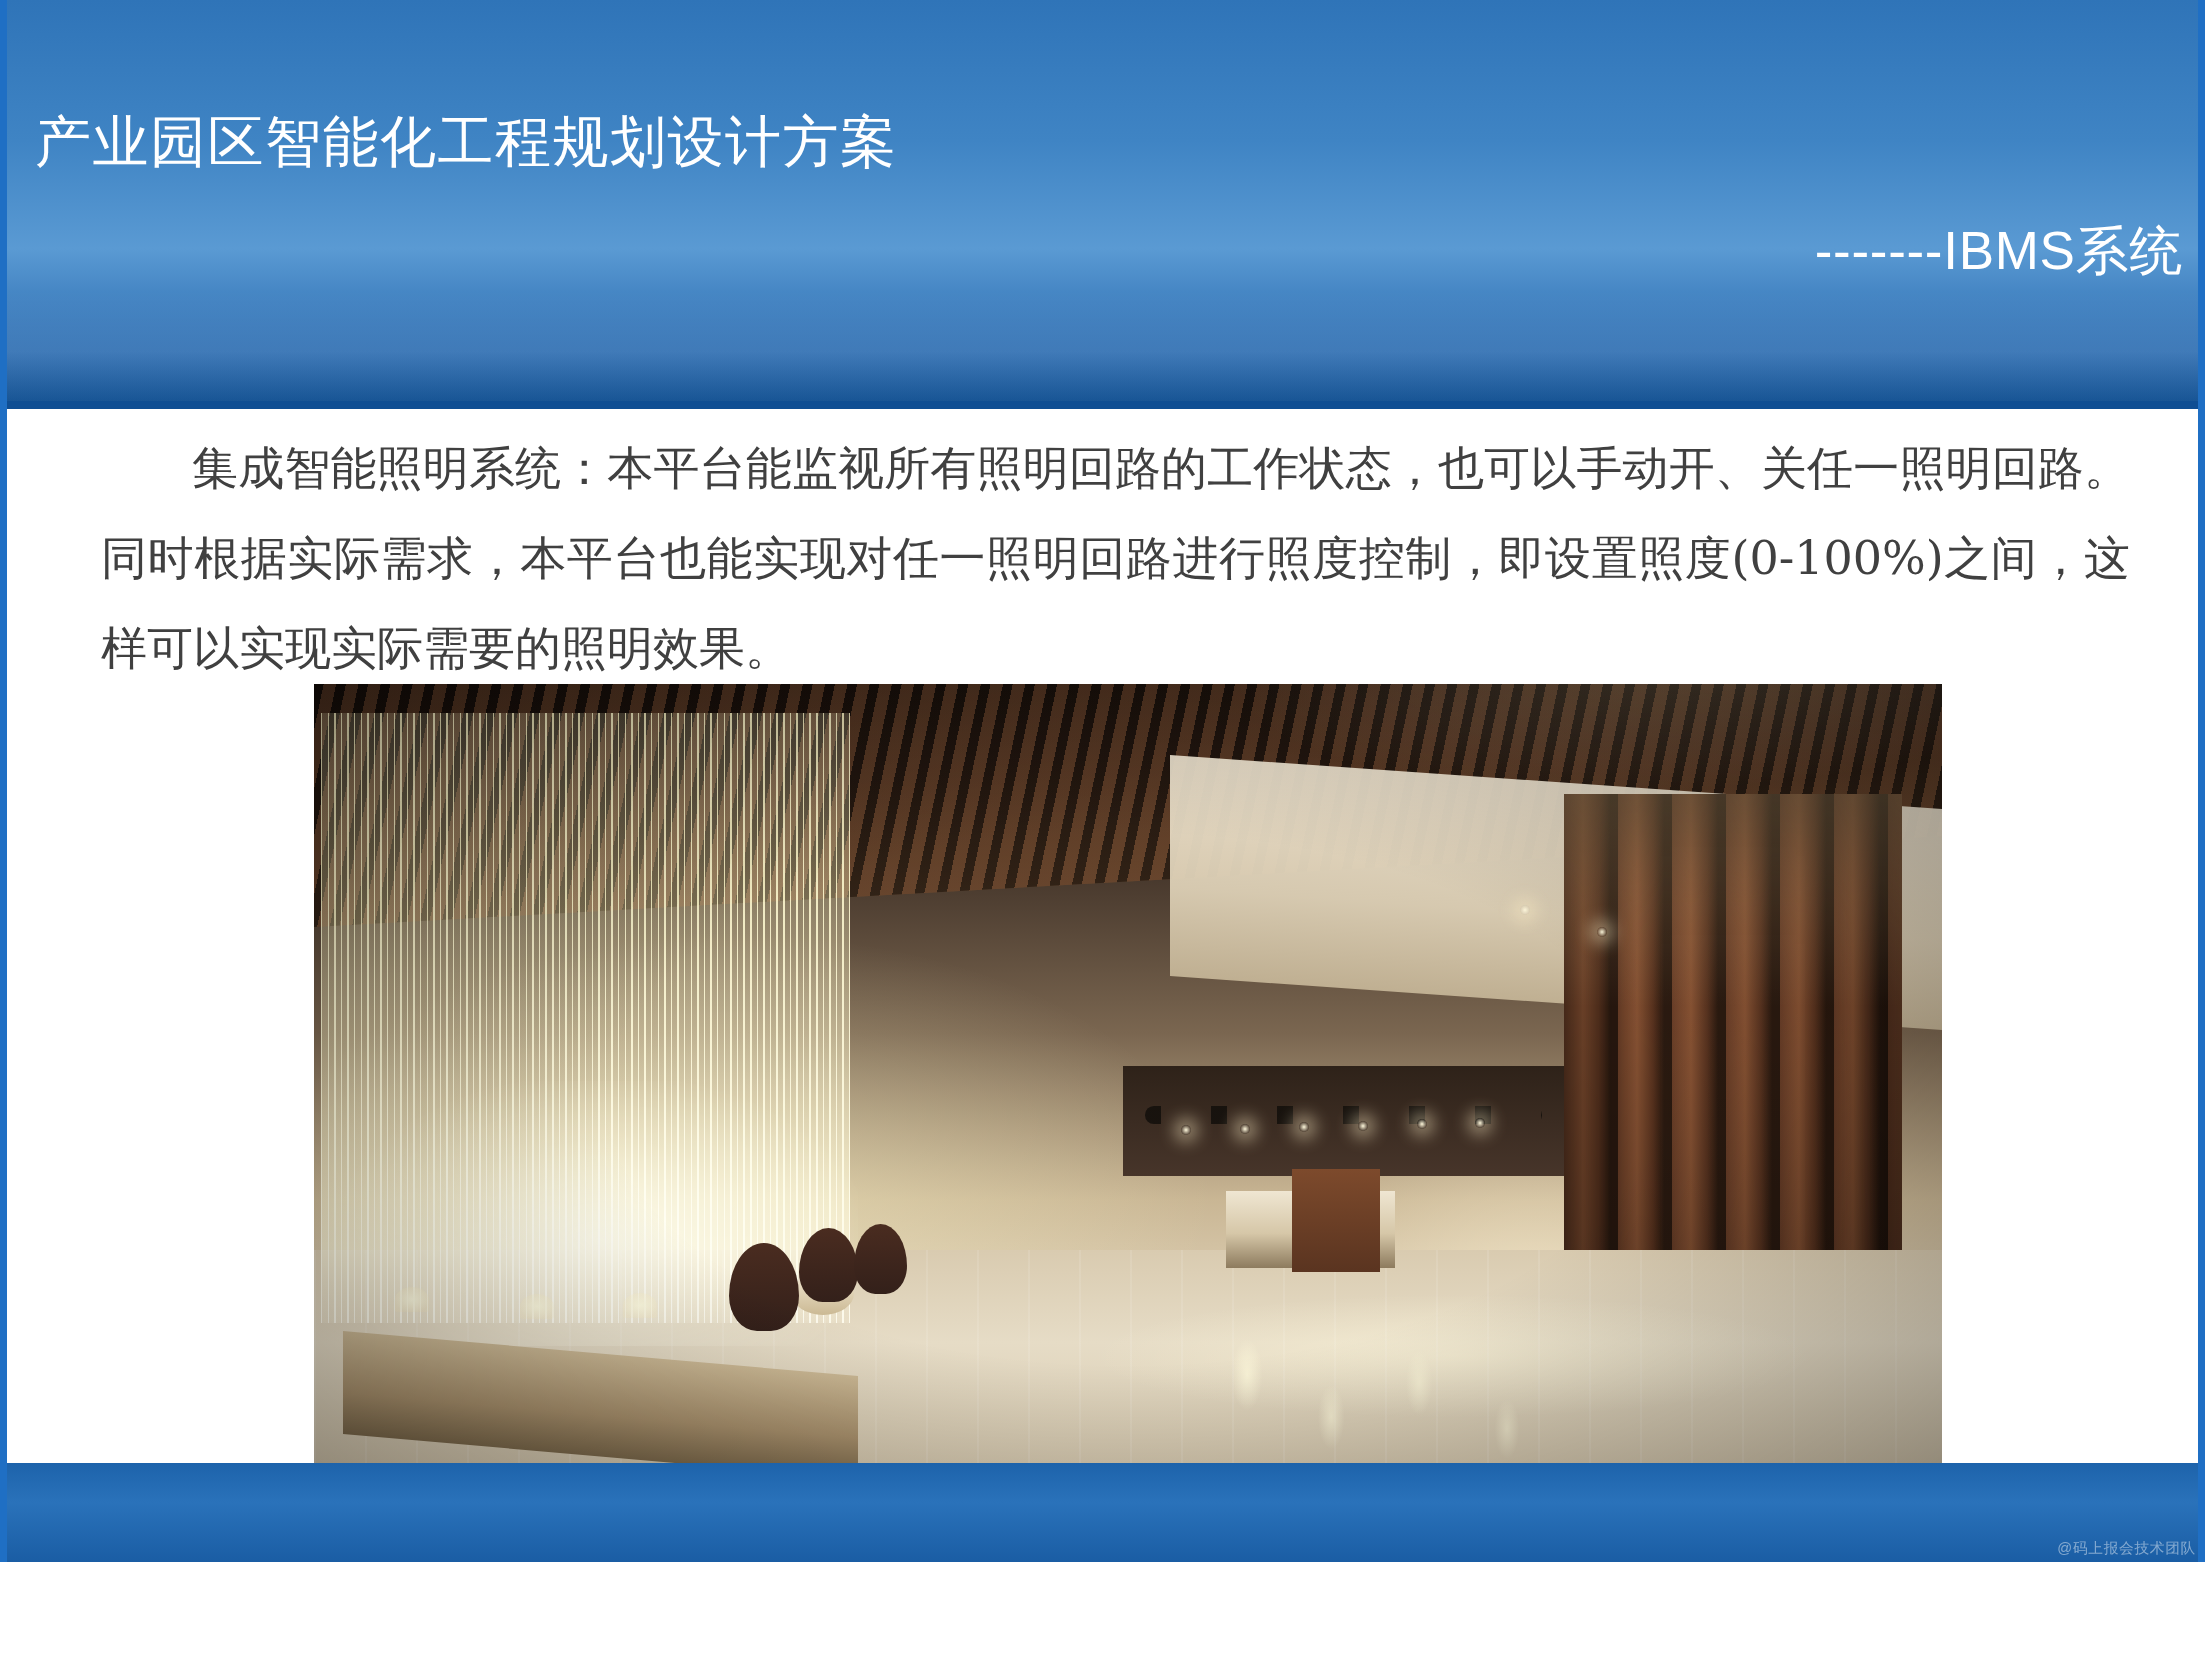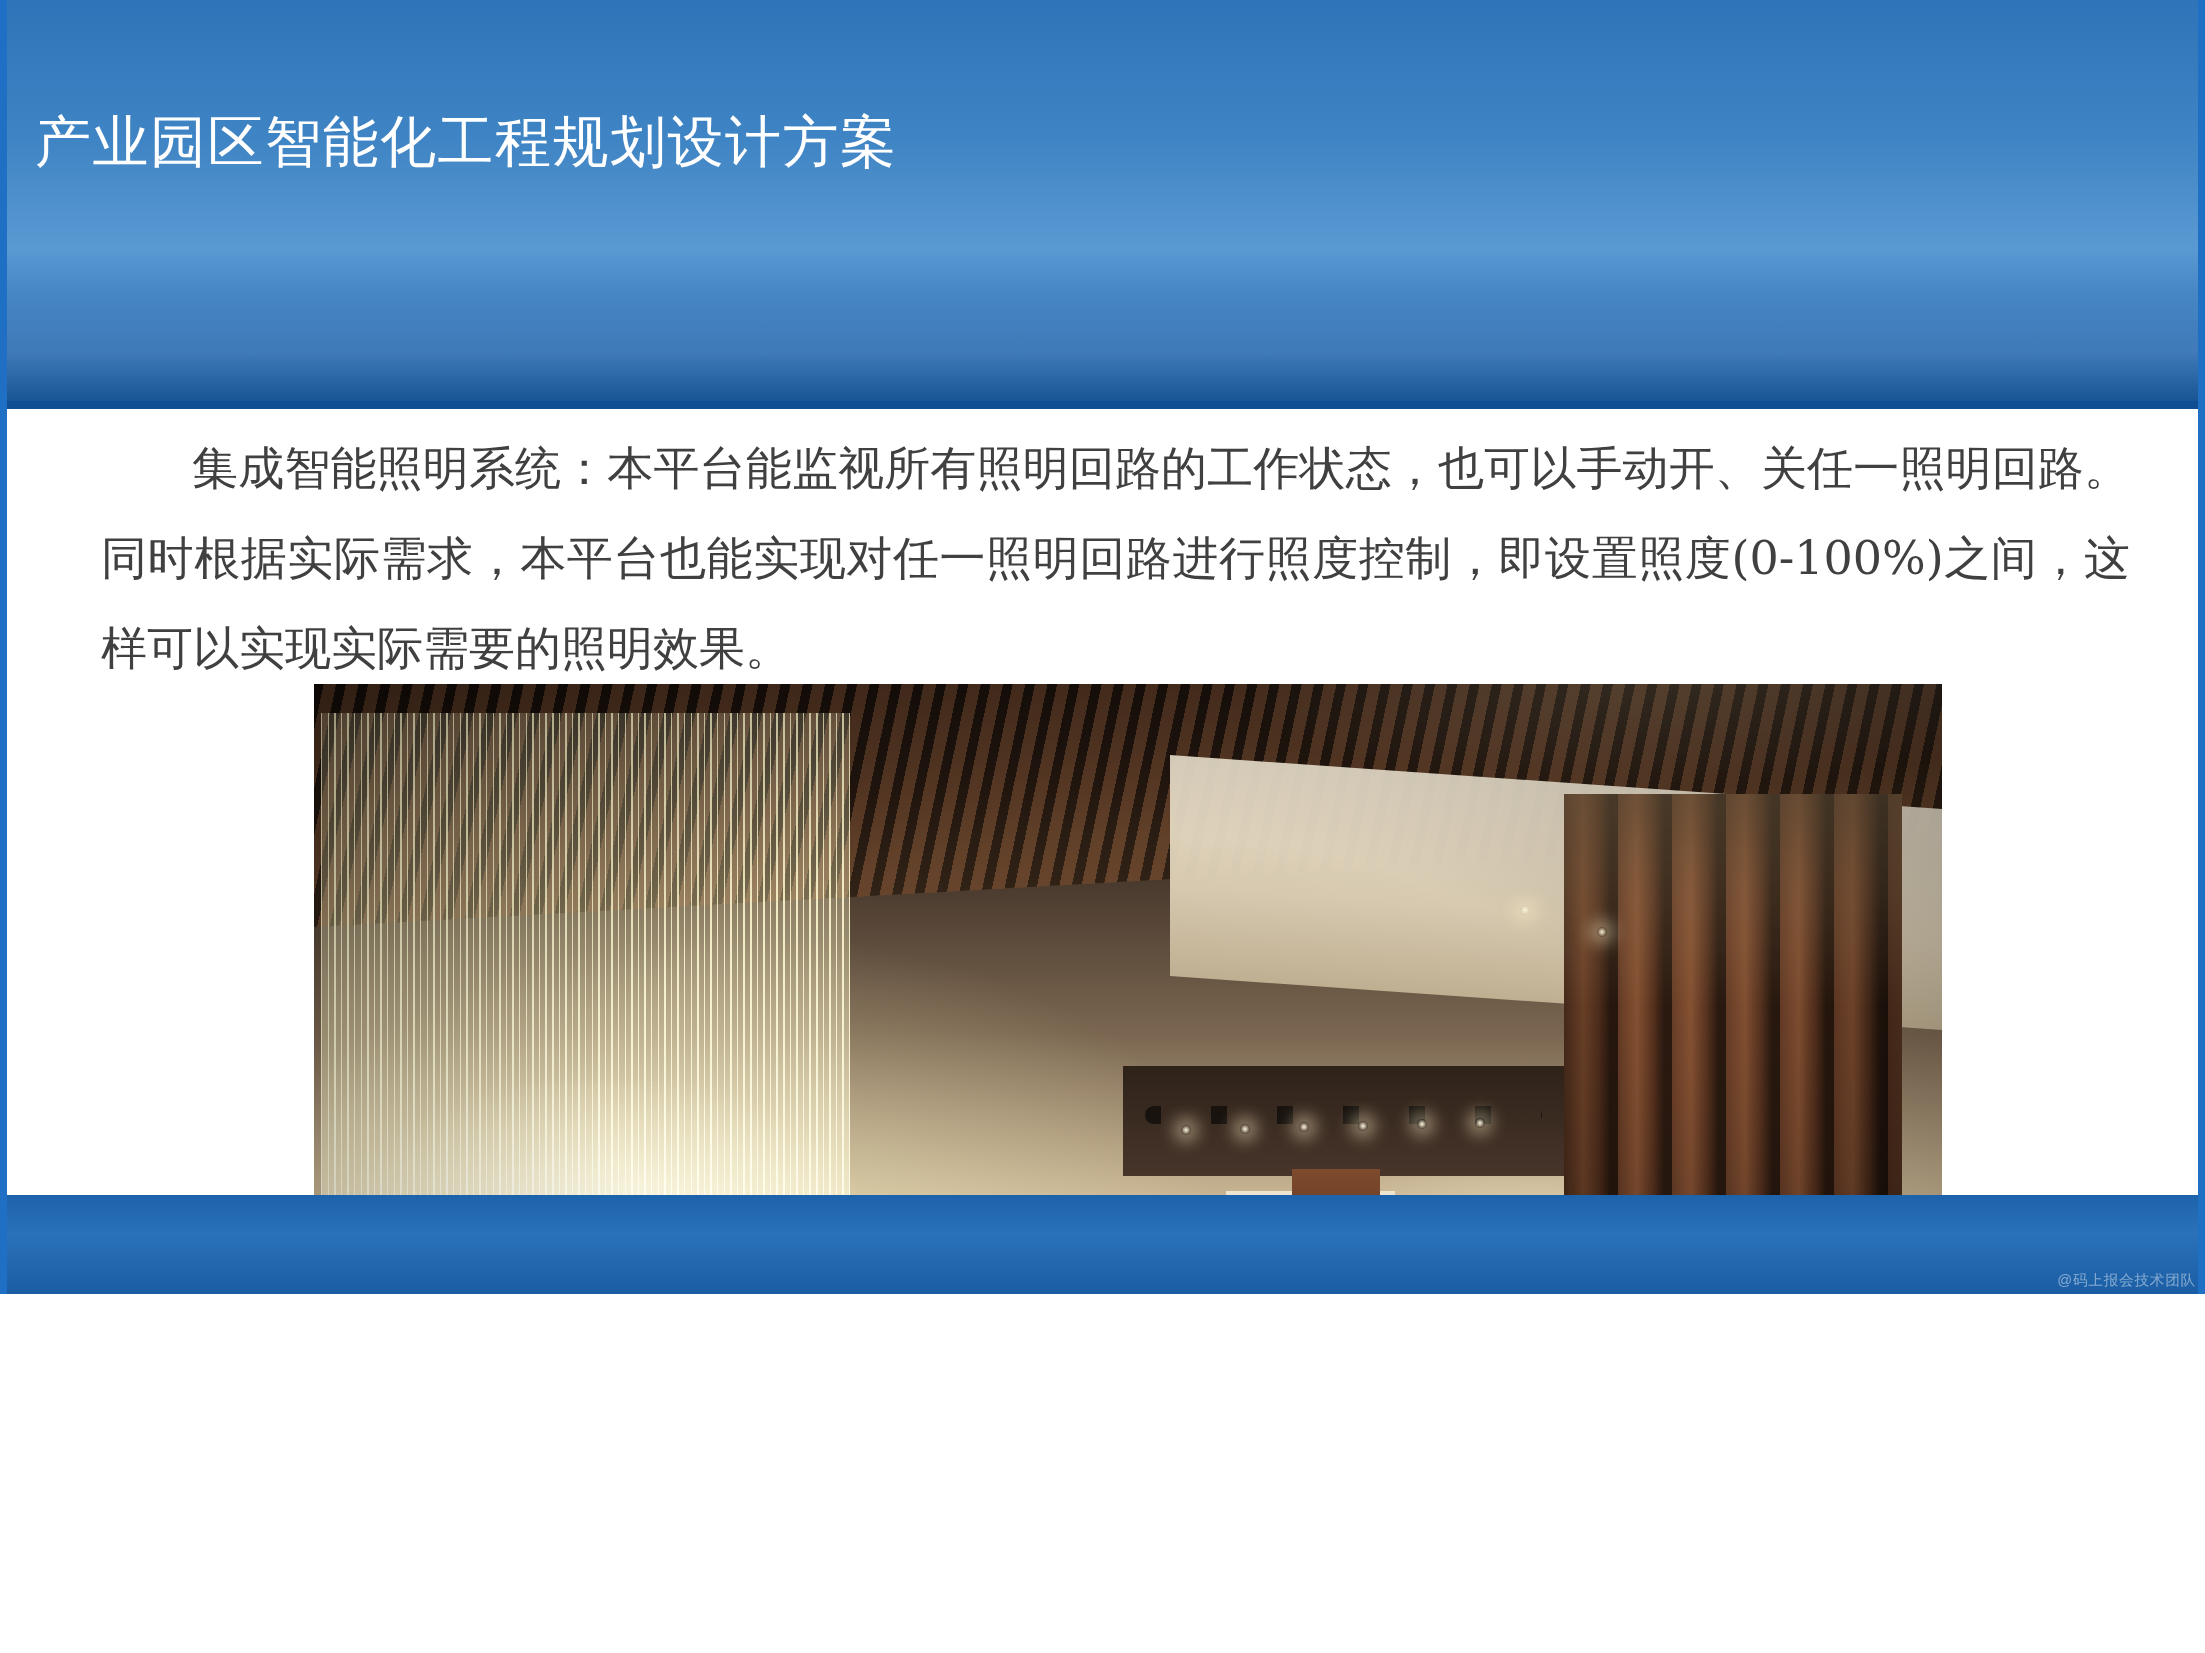--- a/index.html
+++ b/index.html
@@ -10,21 +10,21 @@
   body {
     width: 2205px;
     height: 1654px;
     font-family: "Liberation Sans", sans-serif;
     overflow: hidden;
   }
 
   .slide {
     position: relative;
     width: 2205px;
-    height: 1294px;
+    height: 1562px;
     background: #ffffff;
     box-sizing: border-box;
     border-left: 7.4px solid #1f6fc4;
     border-right: 7.4px solid #1f6fc4;
     overflow: hidden;
   }
 
   
   .header-band {
     position: absolute;
@@ -314,20 +314,21 @@
     margin-left: 8px;
   }
 </style>
 </head>
 <body>
 
 <div class="slide">
 
   <div class="header-band">
     <div class="header-title">产业园区智能化工程规划设计方案</div>
+    <div class="header-subtitle">-------IBMS系统</div>
   </div>
 
   <div class="body-text">集成智能照明系统：本平台能监视所有照明回路的工作状态，也可以手动开、关任一照明回路。同时根据实际需求，本平台也能实现对任一照明回路进行照度控制，即设置照度(0-100%)之间，这样可以实现实际需要的照明效果。</div>
 
   <div class="photo-frame">
     <div class="photo">
       <div class="ceiling"></div>
       <div class="soffit"></div>
       <div class="back-corridor"></div>
       <div class="fins"></div>

